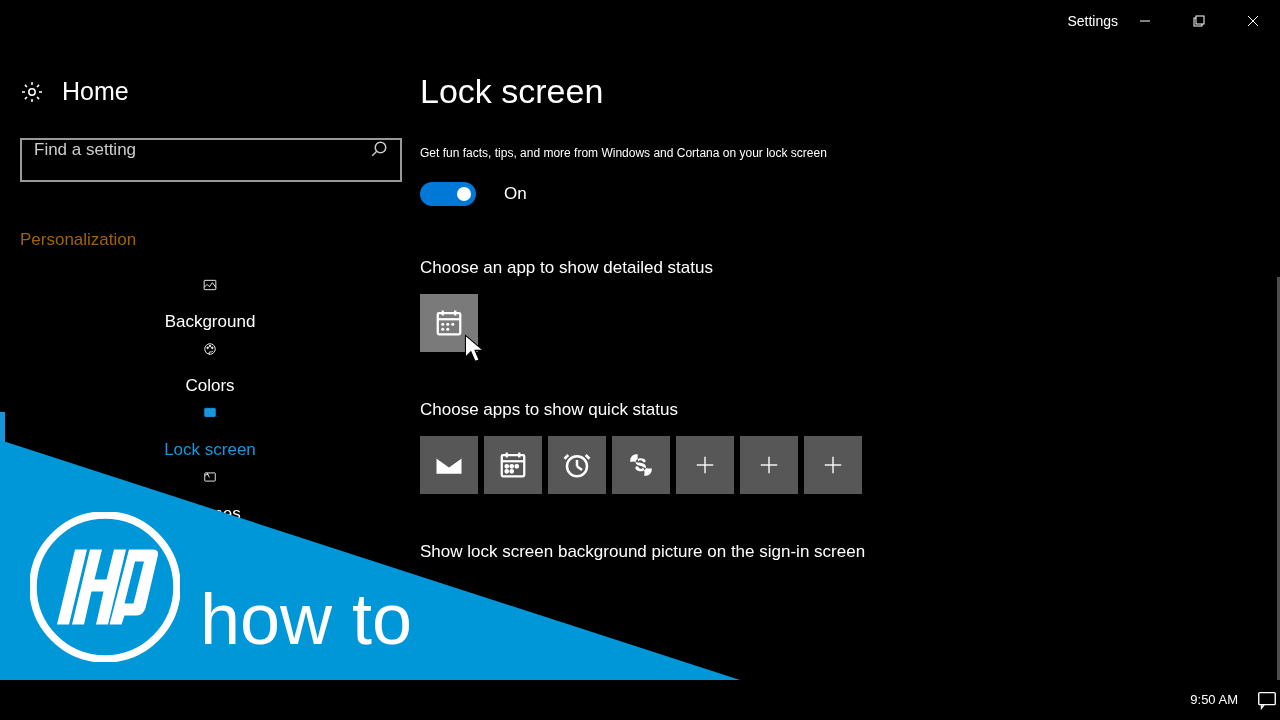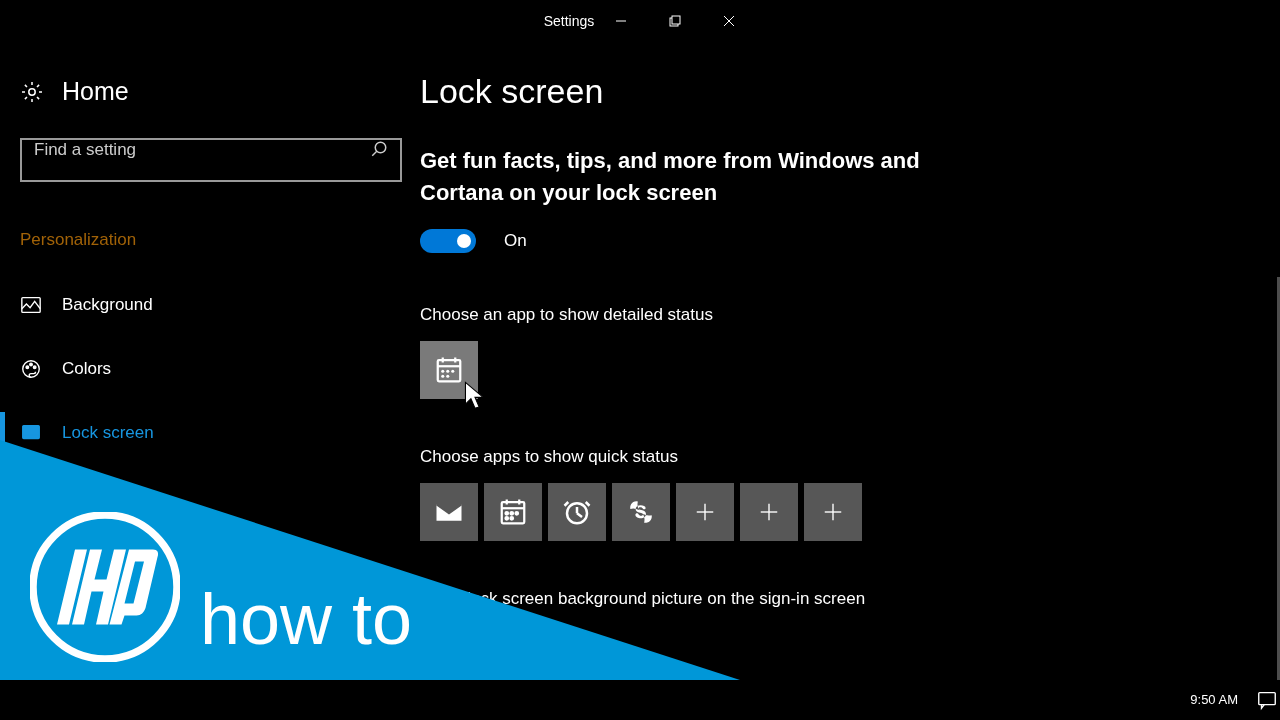--- a/index.html
+++ b/index.html
@@ -1,19 +1,19 @@
 <!DOCTYPE html>
 <html><head>
 <meta charset="utf-8">
 <style>
 * { margin: 0; padding: 0; box-sizing: border-box; font-family: "Segoe UI", -apple-system, sans-serif; }
 body { background: #000; color: #fff; width: 1280px; height: 720px; overflow: hidden; position: relative; }
 
 
-.titlebar { height: 42px; display: flex; align-items: center; justify-content: center; padding-left: 20px; }
+.titlebar { height: 42px; display: flex; align-items: center; justify-content: flex-end; padding-left: 20px; }
 .titlebar-title { font-size: 14px; font-weight: 400; color: #fff; }
 .win-controls { display: flex; height: 100%; }
 .win-btn { width: 54px; height: 100%; display: flex; align-items: center; justify-content: center; }
 
 
 .content { display: flex; height: calc(100% - 42px - 40px); }
 .sidebar { width: 420px; padding: 35px 20px 0 20px; flex-shrink: 0; }
 .main { flex: 1; padding: 30px 40px 0 0; position: relative; }
 
 
@@ -21,29 +21,29 @@
 .home-row svg { width: 24px; height: 24px; }
 .home-label { font-size: 25px; font-weight: 300; }
 
 .search-box { border: 2px solid #999; height: 44px; display: flex; align-items: flex-start; justify-content: space-between; padding: 0 12px; width: 382px; margin-bottom: 48px; }
 .search-box input { background: transparent; border: none; color: #fff; font-size: 17px; font-weight: 300; outline: none; width: 100%; }
 .search-box input::placeholder { color: #ccc; }
 .search-box svg { width: 18px; height: 18px; flex-shrink: 0; transform: scaleX(-1); }
 
 .section-title { color: #a16207; font-size: 17px; font-weight: 400; margin-bottom: 28px; }
 
-.nav-item { display: flex; align-items: center; gap: 20px; height: 54px; padding-left: 0; position: relative; cursor: pointer; margin-bottom: 10px; }
+.nav-item { display: flex; align-items: center; gap: 20px; height: 54px; padding-left: 0; position: relative; cursor: pointer; margin-bottom: 10px; flex-direction: column; }
 .nav-item svg { width: 22px; height: 22px; }
 .nav-item-label { font-size: 17px; font-weight: 400; }
 .nav-item.active::before { content: ''; position: absolute; left: -20px; top: 6px; bottom: 6px; width: 5px; background: #1796e0; }
 .nav-item.active .nav-item-label, .nav-item.active svg { color: #1796e0; stroke: #1796e0; fill: #1796e0; }
 
 
 .page-heading { font-size: 34px; font-weight: 300; margin-bottom: 34px; }
-.setting-desc { font-size: 22px; font-weight: 700; line-height: 1.45; max-width: 580px; margin-bottom: 20px; }
+.setting-desc { font-size: 12px; font-weight: 400; line-height: 1.45; max-width: 580px; margin-bottom: 20px; }
 
 .toggle-row { display: flex; align-items: center; gap: 28px; margin-bottom: 52px; }
 .toggle { width: 56px; height: 24px; background: #0078d7; border-radius: 12px; position: relative; }
 .toggle::after { content: ''; position: absolute; width: 14px; height: 14px; background: #fff; border-radius: 50%; right: 5px; top: 5px; }
 .toggle-label { font-size: 17px; }
 
 .sub-heading { font-size: 17px; font-weight: 400; margin-bottom: 16px; }
 .app-tile { width: 58px; height: 58px; background: #575757; display: flex; align-items: center; justify-content: center; margin-bottom: 48px; position: relative; }
 .app-tile svg { width: 30px; height: 30px; }
 

